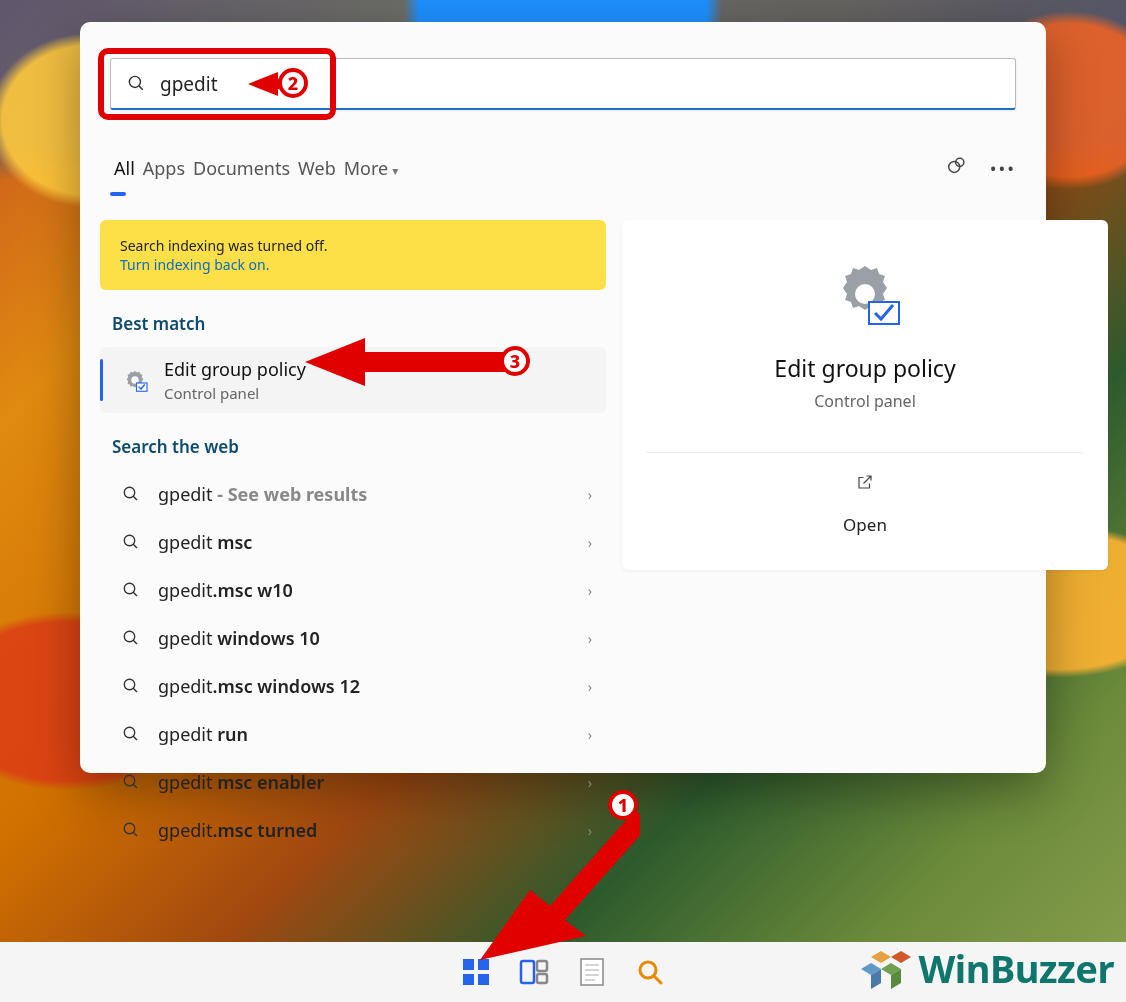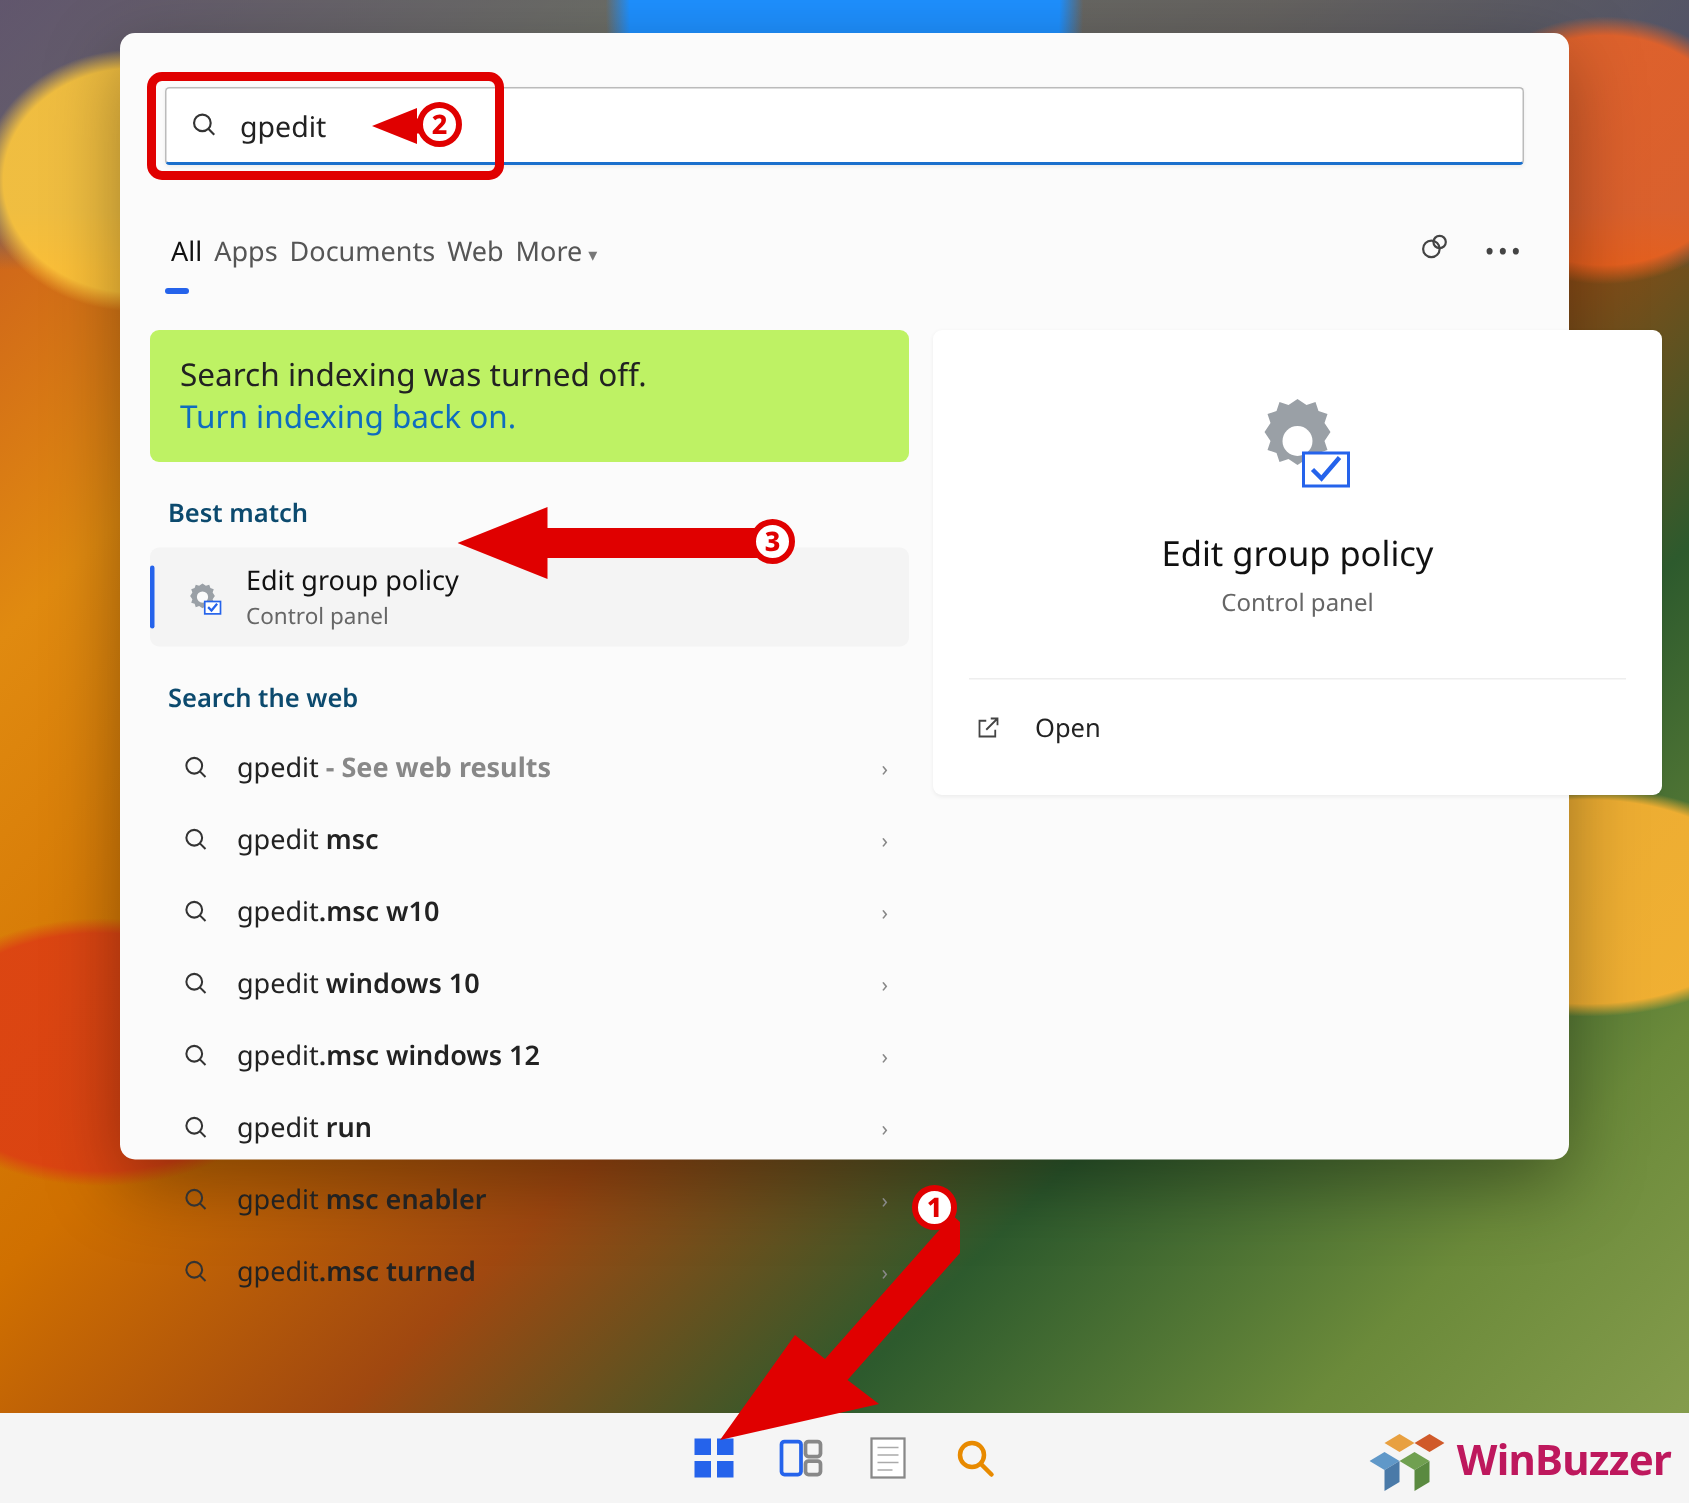--- a/index.html
+++ b/index.html
@@ -84,24 +84,24 @@
 .tabs-right { margin-left: auto; display: flex; align-items: center; gap: 22px; }
 .chat-icon, .more-icon { color: #444; }
 
 .left-col {
   position: absolute;
   top: 198px; left: 20px;
   width: 506px;
 }
 
 .index-box {
-  background: #bef264;
+  background: #fde047;
   border-radius: 6px;
   padding: 16px 20px;
-  font-size: 21px;
+  font-size: 14px;
   color: #222;
 }
 .index-link { color: #0f6cbf; cursor: pointer; margin-top: 0; }
 
 .section-title {
   font-size: 17px; color: #0c4a6e; font-weight: 600;
   margin: 22px 0 12px 12px;
 }
 
 .best-match {
@@ -143,41 +143,41 @@
   border-radius: 6px;
   padding: 38px 24px 24px;
   box-shadow: 0 1px 3px rgba(0,0,0,.06);
 }
 .big-icon { margin: 0 auto 14px; width: 80px; height: 80px; display:block; }
 .right-title { text-align: center; font-size: 23px; color: #111; }
 .right-sub { text-align: center; font-size: 16px; color: #666; margin-top: 6px; }
 .right-divider { height: 1px; background: #eee; margin: 40px 0 10px; }
 .right-action {
   display: flex; align-items: center; gap: 22px;
-  padding: 10px 4px; font-size: 17px; color: #222; cursor: pointer;
+  padding: 10px 4px; font-size: 17px; color: #222; cursor: pointer; flex-direction: column;
 }
 .open-icon { width: 18px; height: 18px; stroke: #444; fill: none; stroke-width: 1.6; }
 
 .taskbar {
   position: absolute;
   left: 0; right: 0; bottom: 0;
   height: 60px;
   background: #f5f5f5;
   display: flex;
   align-items: center;
   justify-content: center;
   gap: 22px;
 }
 .tb-btn { width: 36px; height: 36px; display: flex; align-items: center; justify-content: center; cursor: pointer; border-radius: 4px; }
 
 .watermark {
   position: absolute;
   right: 12px; bottom: 8px;
   display: flex; align-items: center; gap: 8px;
-  font-size: 28px; font-weight: 700; color: #be185d;
+  font-size: 38px; font-weight: 700; color: #0f766e;
   letter-spacing: -.5px;
 }
 .wm-cube { width: 50px; height: 42px; }
 
 .callout {
   position: absolute;
   width: 30px; height: 30px;
   border-radius: 50%;
   background: #fff;
   border: 4px solid #e00000;

